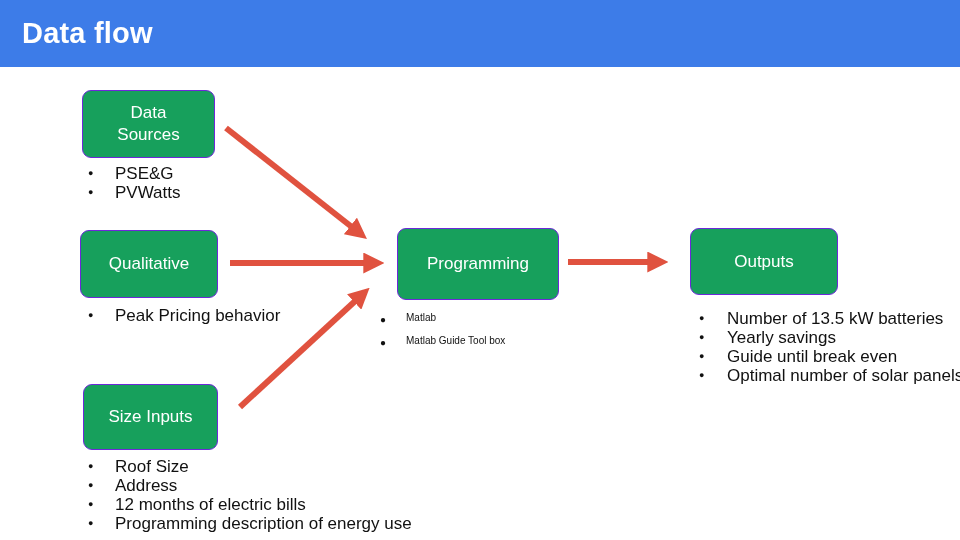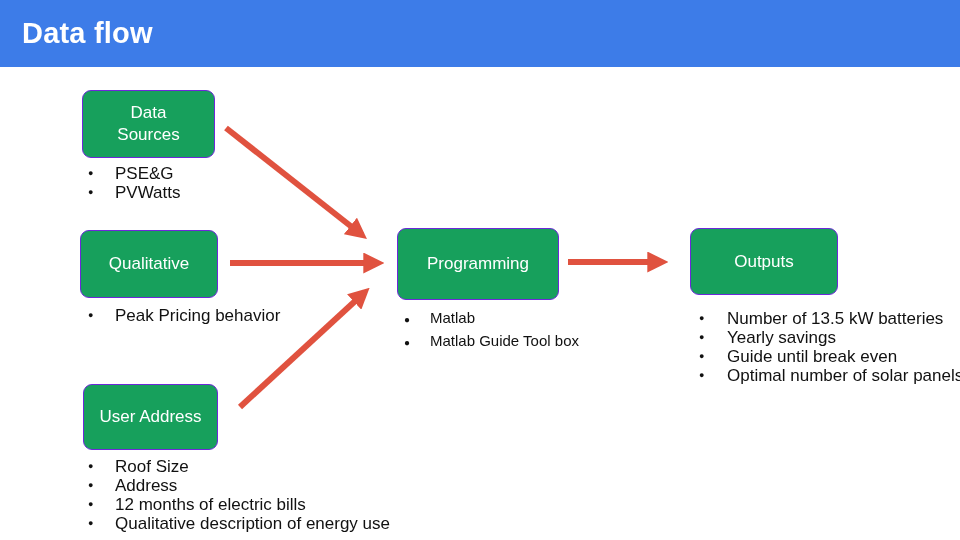--- a/index.html
+++ b/index.html
@@ -39,21 +39,21 @@
     position:absolute;margin:0;padding:0;list-style:none;color:#111111;
     font-size:17px;line-height:19px;
   }
   ul.blist li{position:relative;padding-left:31px;white-space:nowrap;}
   ul.blist li::before{
     content:"●";position:absolute;left:4px;top:0;font-size:9px;color:#111111;
   }
   #l-data-sources{left:84px;top:164px;}
   #l-assumptions{left:84px;top:306px;}
   #l-user-inputs{left:84px;top:457px;}
-  #l-programming{left:400px;top:306px;font-size:15px;line-height:23px;}
+  #l-programming{left:376px;top:306px;font-size:10px;line-height:23px;}
   #l-programming li{padding-left:30px;}
   #l-programming li::before{font-size:10px;top:2px;}
   #l-outputs{left:695px;top:309px;}
   #l-outputs li{padding-left:32px;}
 </style>
 </head>
 <body>
 
 <div class="slide">
 
@@ -73,21 +73,21 @@
     <line x1="568" y1="262" x2="662" y2="262" marker-end="url(#ah)"></line>
   </svg>
 
   <div class="node" id="n-data-sources">
     <span class="lbl">Data Sources</span>
   </div>
   <div class="node" id="n-assumptions">
     <span class="lbl">Qualitative</span>
   </div>
   <div class="node" id="n-user-inputs">
-    <span class="lbl">User Address</span>
+    <span class="lbl">Size Inputs</span>
   </div>
   <div class="node" id="n-programming">
     <span class="lbl">Programming</span>
   </div>
   <div class="node" id="n-outputs">
     <span class="lbl">Outputs</span>
   </div>
 
   <ul class="blist" id="l-data-sources">
     <li>PSE&amp;G</li>
@@ -95,21 +95,21 @@
   </ul>
 
   <ul class="blist" id="l-assumptions">
     <li>Peak Pricing behavior</li>
   </ul>
 
   <ul class="blist" id="l-user-inputs">
     <li>Roof Size</li>
     <li>Address</li>
     <li>12 months of electric bills</li>
-    <li>Qualitative description of energy use</li>
+    <li>Programming description of energy use</li>
   </ul>
 
   <ul class="blist" id="l-programming">
     <li>Matlab</li>
     <li>Matlab Guide Tool box</li>
   </ul>
 
   <ul class="blist" id="l-outputs">
     <li>Number of 13.5 kW batteries</li>
     <li>Yearly savings</li>

